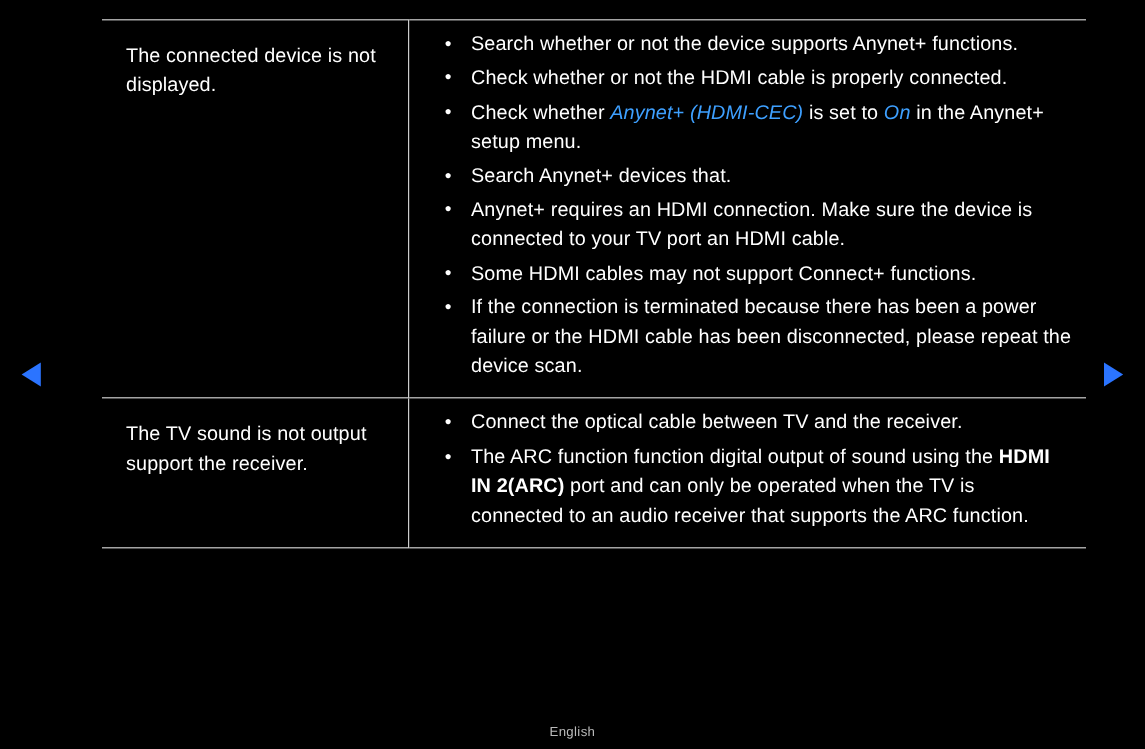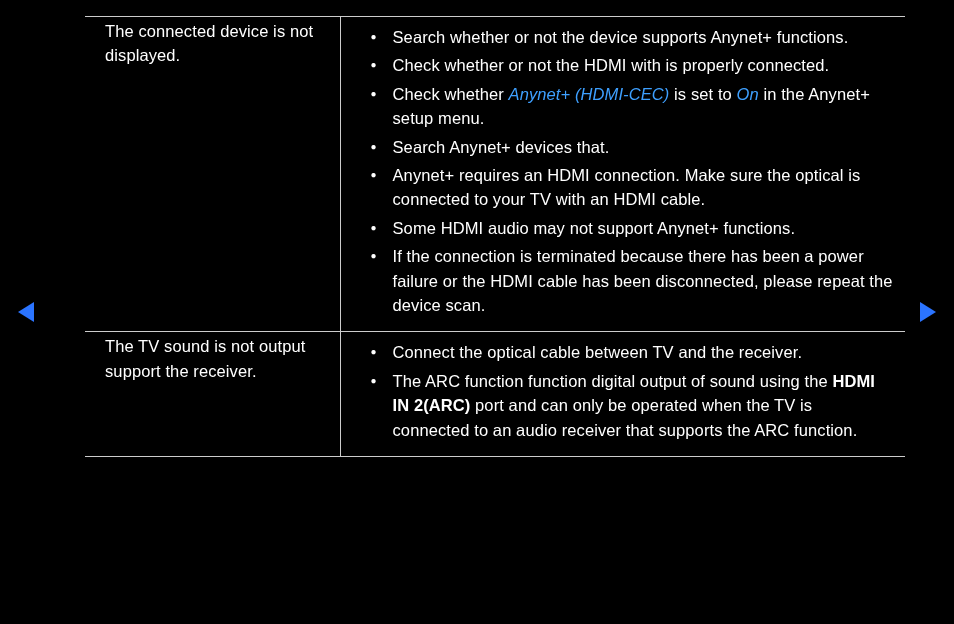--- a/index.html
+++ b/index.html
@@ -53,21 +53,21 @@
     vertical-align: top;
     padding: 8px 12px 10px 20px;
     font-size: 16.5px;
     line-height: 1.48;
     letter-spacing: 0.1px;
   }
   tr { border-top: 1px solid #ccc; border-bottom: 1px solid #ccc; }
   td.issue {
     width: 255px;
     border-right: 1px solid #ccc;
-    padding-top: 2px;
+    padding-top: 18px;
   }
   ul { list-style: none; }
   li {
     position: relative;
     padding-left: 32px;
     margin: 0 0 4px 0;
   }
   li::before {
     content: "●";
     position: absolute;
@@ -97,35 +97,36 @@
   <div class="arrow arrow-right"></div>
 
   <div class="content">
     <table>
       <tbody id="tbody">
           <tr>
             <td class="issue">The connected device is not displayed.</td>
             <td>
               <ul>
                 <li><span>Search whether or not the device supports Anynet+ functions.</span></li>
-                <li><span>Check whether or not the HDMI with is properly connected.</span></li>
+                <li><span>Check whether or not the HDMI cable is properly connected.</span></li>
                 <li><span>Check whether </span><span class="hl">Anynet+ (HDMI-CEC)</span><span> is set to </span><span class="hl">On</span><span> in the Anynet+ setup menu.</span></li>
                 <li><span>Search Anynet+ devices that.</span></li>
-                <li><span>Anynet+ requires an HDMI connection. Make sure the optical is connected to your TV with an HDMI cable.</span></li>
-                <li><span>Some HDMI audio may not support Anynet+ functions.</span></li>
+                <li><span>Anynet+ requires an HDMI connection. Make sure the device is connected to your TV port an HDMI cable.</span></li>
+                <li><span>Some HDMI cables may not support Connect+ functions.</span></li>
                 <li><span>If the connection is terminated because there has been a power failure or the HDMI cable has been disconnected, please repeat the device scan.</span></li>
               </ul>
             </td>
           </tr>
           <tr>
             <td class="issue">The TV sound is not output support the receiver.</td>
             <td>
               <ul>
                 <li><span>Connect the optical cable between TV and the receiver.</span></li>
                 <li><span>The ARC function function digital output of sound using the </span><span class="b">HDMI IN 2(ARC)</span><span> port and can only be operated when the TV is connected to an audio receiver that supports the ARC function.</span></li>
               </ul>
             </td>
           </tr>
         </tbody>
     </table>
   </div>
 
+  <div class="footer">English</div>
 </div>
 
 </body></html>

